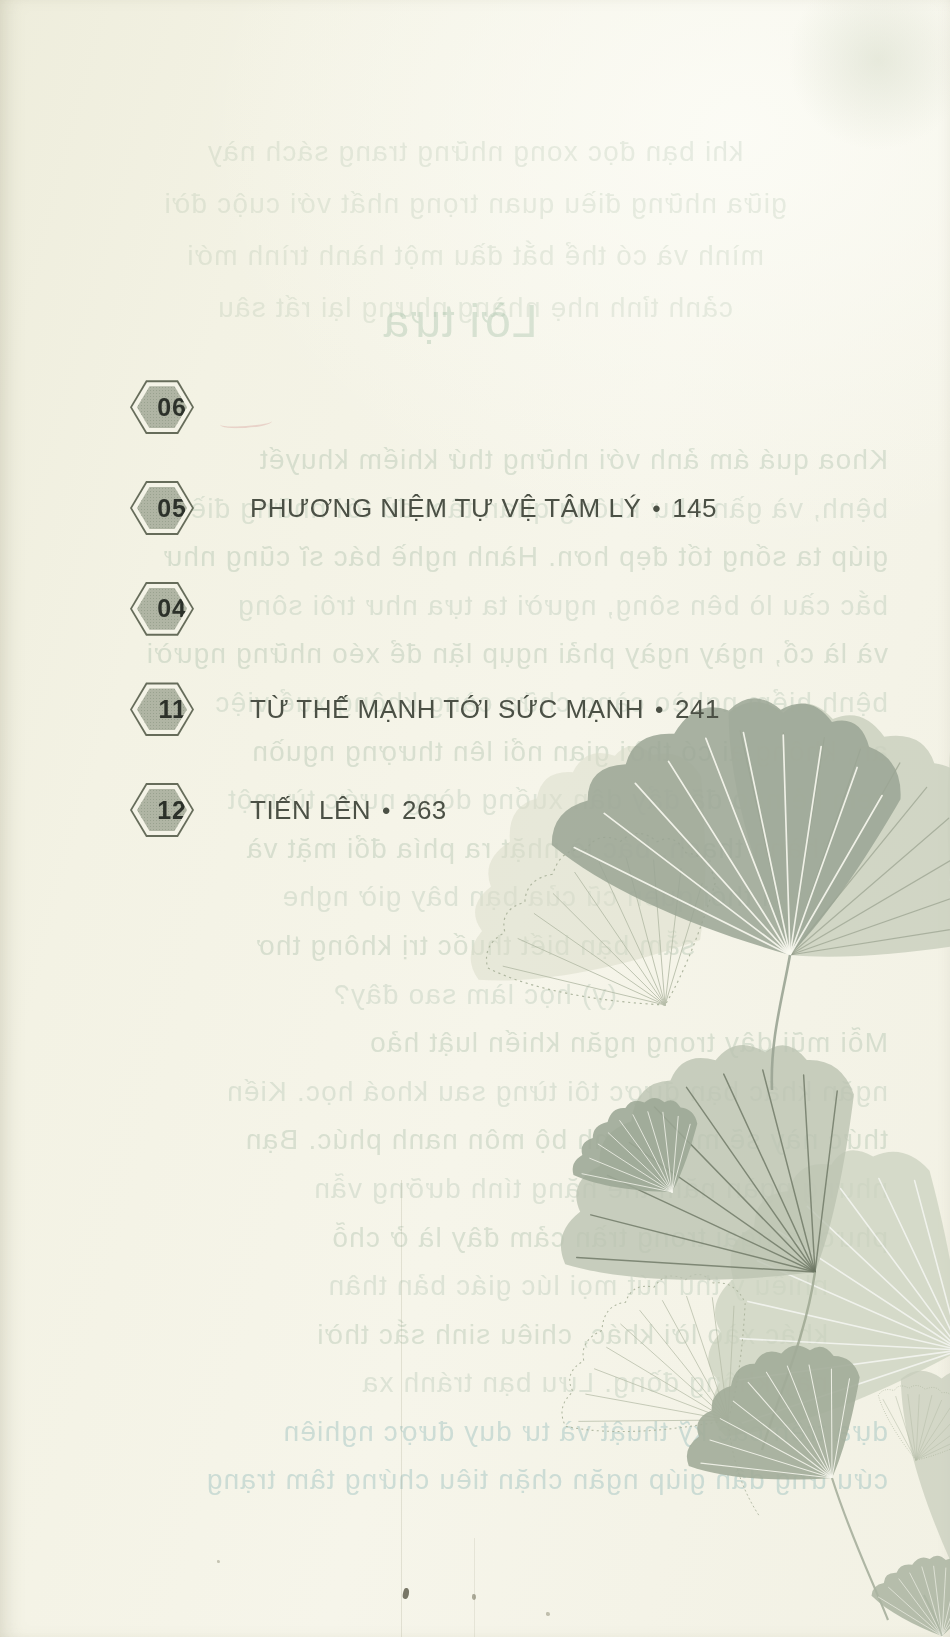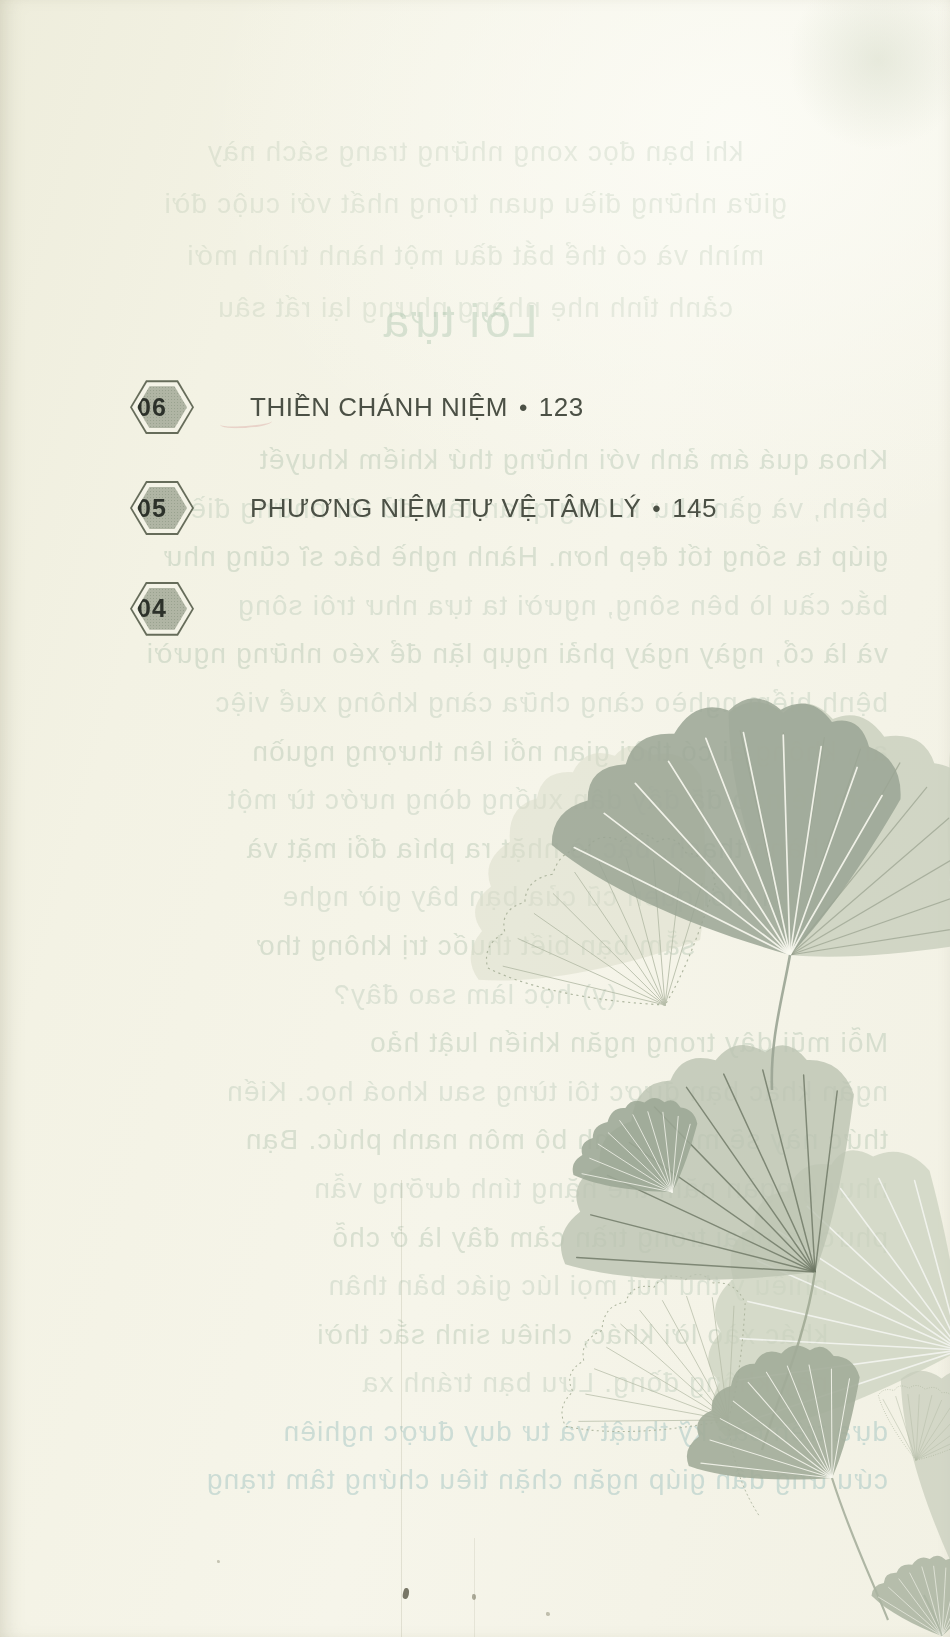--- a/index.html
+++ b/index.html
@@ -44,21 +44,21 @@
   .toc-row{display:flex;align-items:center;height:100.7px;}
   .badge{position:relative;width:64px;height:54px;flex:0 0 64px;}
   .badge .hexa{position:absolute;clip-path:polygon(0% 50%,25% 0%,75% 0%,100% 50%,75% 100%,25% 100%);}
   .badge .outline{left:0;top:0;right:0;bottom:0;background:#666c5a;}
   .badge .gap{left:2px;top:2px;right:2px;bottom:2px;background:#f4f3e7;}
   .badge .fill{
     left:7px;top:6px;right:7px;bottom:6px;
     background-color:#b0b5a4;
     background-image:radial-gradient(#99a28f .8px, transparent .9px);
     background-size:3px 3px;
-    display:flex;align-items:center;justify-content:flex-start;
+    display:flex;align-items:center;justify-content:flex-end;
   }
   .badge .num{font-size:25px;font-weight:bold;color:#2c312a;letter-spacing:1px;}
   .toc-title{margin-left:56px;font-size:26px;color:#4b5045;letter-spacing:.5px;white-space:nowrap;}
   .toc-title .sep{margin:0 11px;font-size:24px;}
 
   
   .artifacts{position:absolute;left:0;top:0;width:950px;height:1637px;z-index:4;pointer-events:none;}
   .crease{position:absolute;background:rgba(152,150,122,.22);width:1px;}
   .crease.c1{left:401px;top:1180px;height:457px;}
   .crease.c2{left:474px;top:1538px;height:99px;background:rgba(152,150,122,.16);}
@@ -199,21 +199,20 @@
   <div class="toc">
 
     <div class="toc-row">
       <div class="badge">
         <div class="hexa outline"></div>
         <div class="hexa gap"></div>
         <div class="hexa fill">
           <span class="num">06</span>
         </div>
       </div>
-      <div class="toc-title"><span>THIỀN CHÁNH NIỆM</span><span class="sep">•</span><span>123</span></div>
     </div>
 
     <div class="toc-row">
       <div class="badge">
         <div class="hexa outline"></div>
         <div class="hexa gap"></div>
         <div class="hexa fill">
           <span class="num">05</span>
         </div>
       </div>
@@ -225,21 +224,41 @@
       <div class="badge">
         <div class="hexa outline"></div>
         <div class="hexa gap"></div>
         <div class="hexa fill">
           <span class="num">04</span>
         </div>
       </div>
     </div>
 
 
-
+    <div class="toc-row">
+      <div class="badge">
+        <div class="hexa outline"></div>
+        <div class="hexa gap"></div>
+        <div class="hexa fill">
+          <span class="num">11</span>
+        </div>
+      </div>
+      <div class="toc-title"><span>TỪ THẾ MẠNH TỚI SỨC MẠNH</span><span class="sep">•</span><span>241</span></div>
+    </div>
+
+    <div class="toc-row">
+      <div class="badge">
+        <div class="hexa outline"></div>
+        <div class="hexa gap"></div>
+        <div class="hexa fill">
+          <span class="num">12</span>
+        </div>
+      </div>
+      <div class="toc-title"><span>TIẾN LÊN</span><span class="sep">•</span><span>263</span></div>
+    </div>
 
   </div>
 
   <div class="artifacts">
     <div class="crease c1"></div>
     <div class="crease c2"></div>
     <div class="speck s1"></div>
     <div class="speck s2"></div>
     <div class="speck s3"></div>
     <div class="speck s4"></div>

